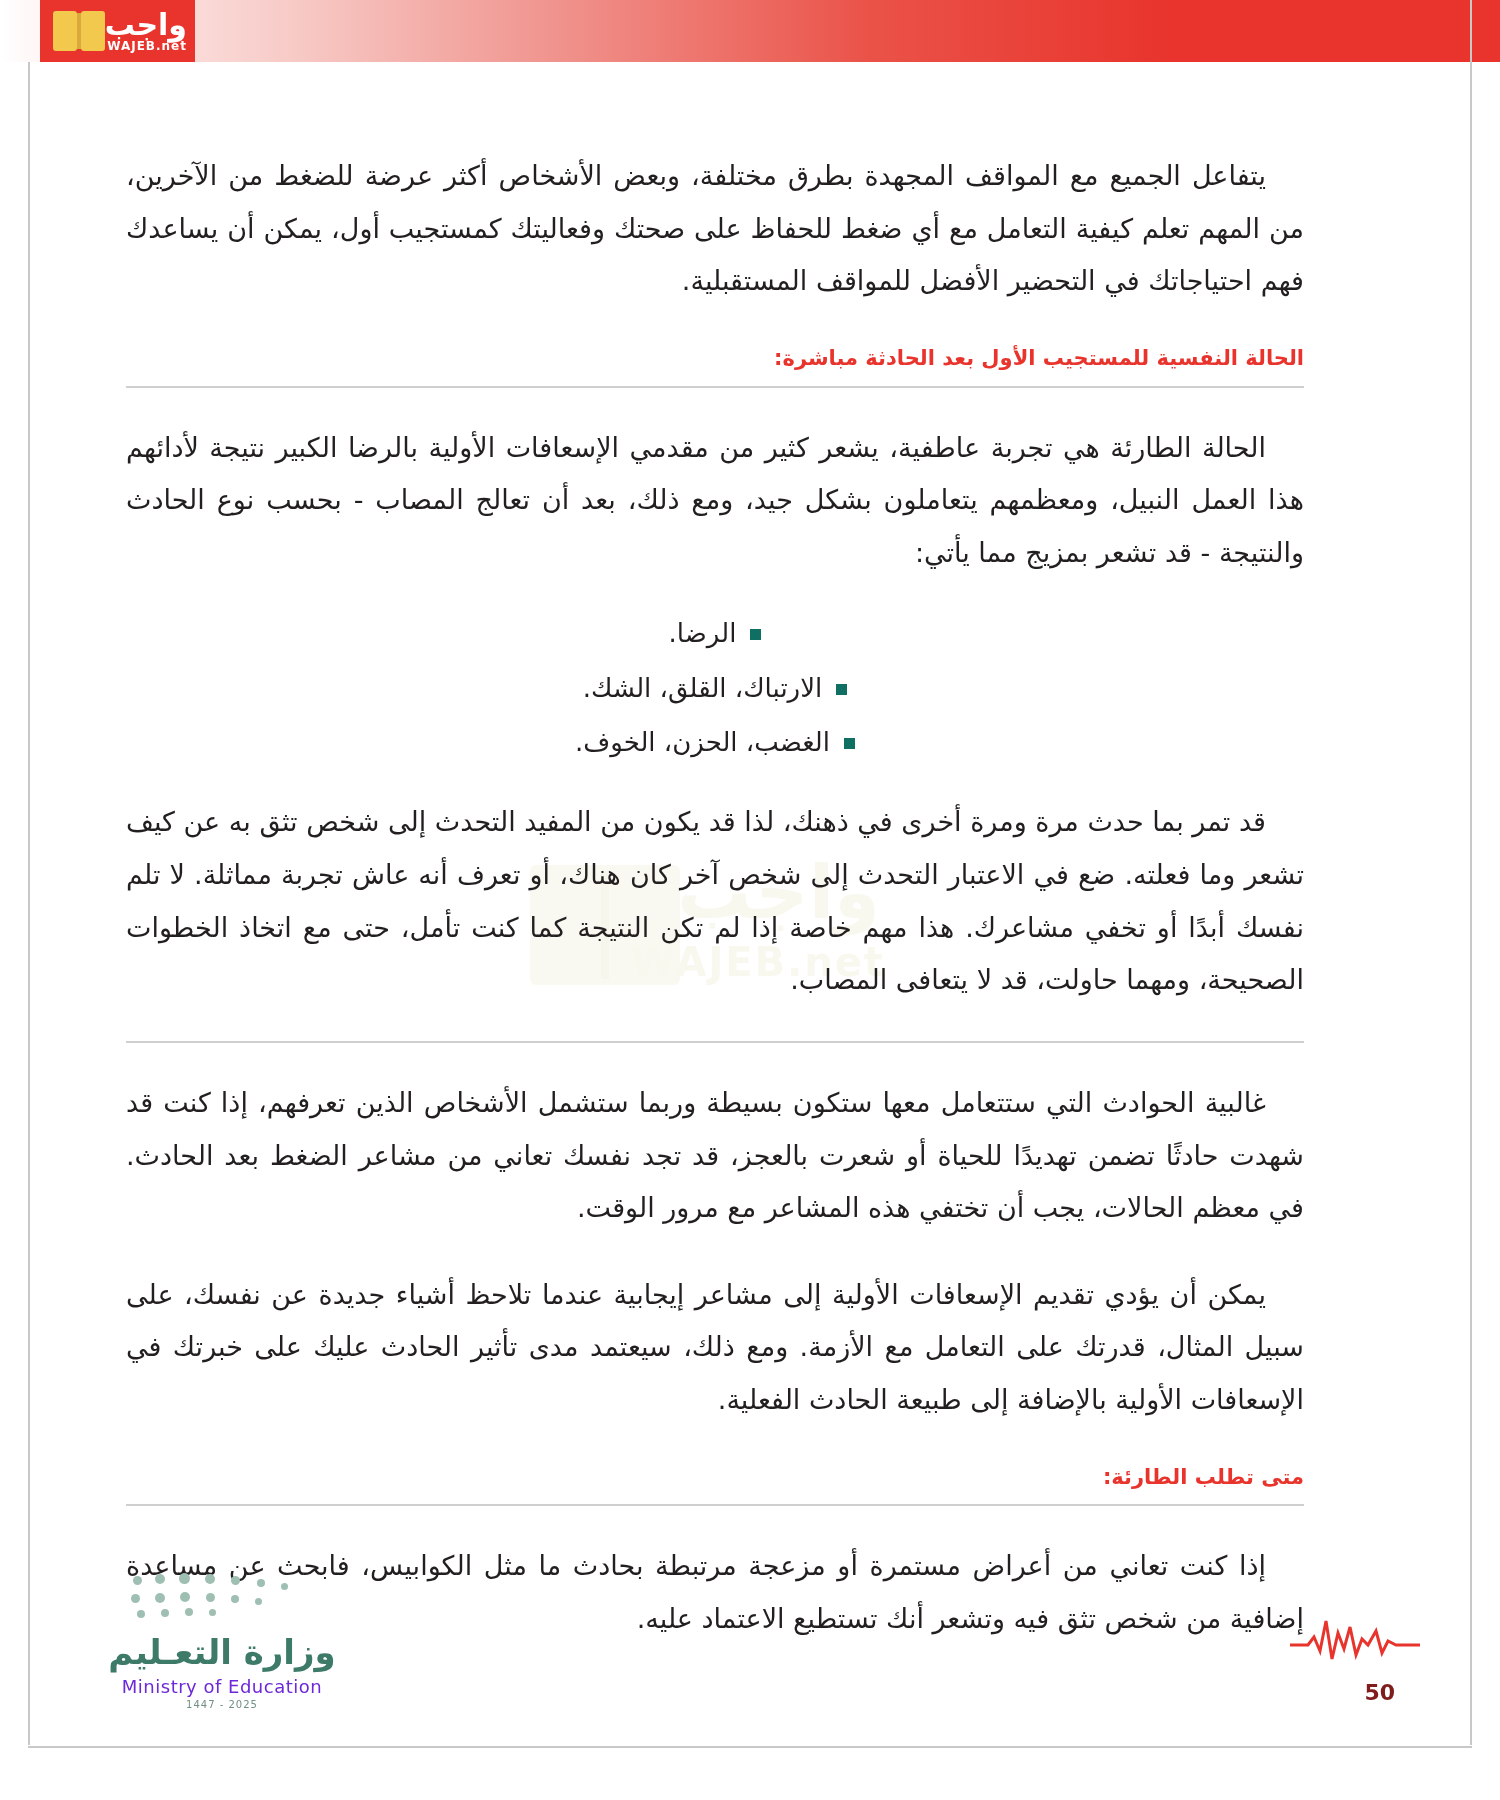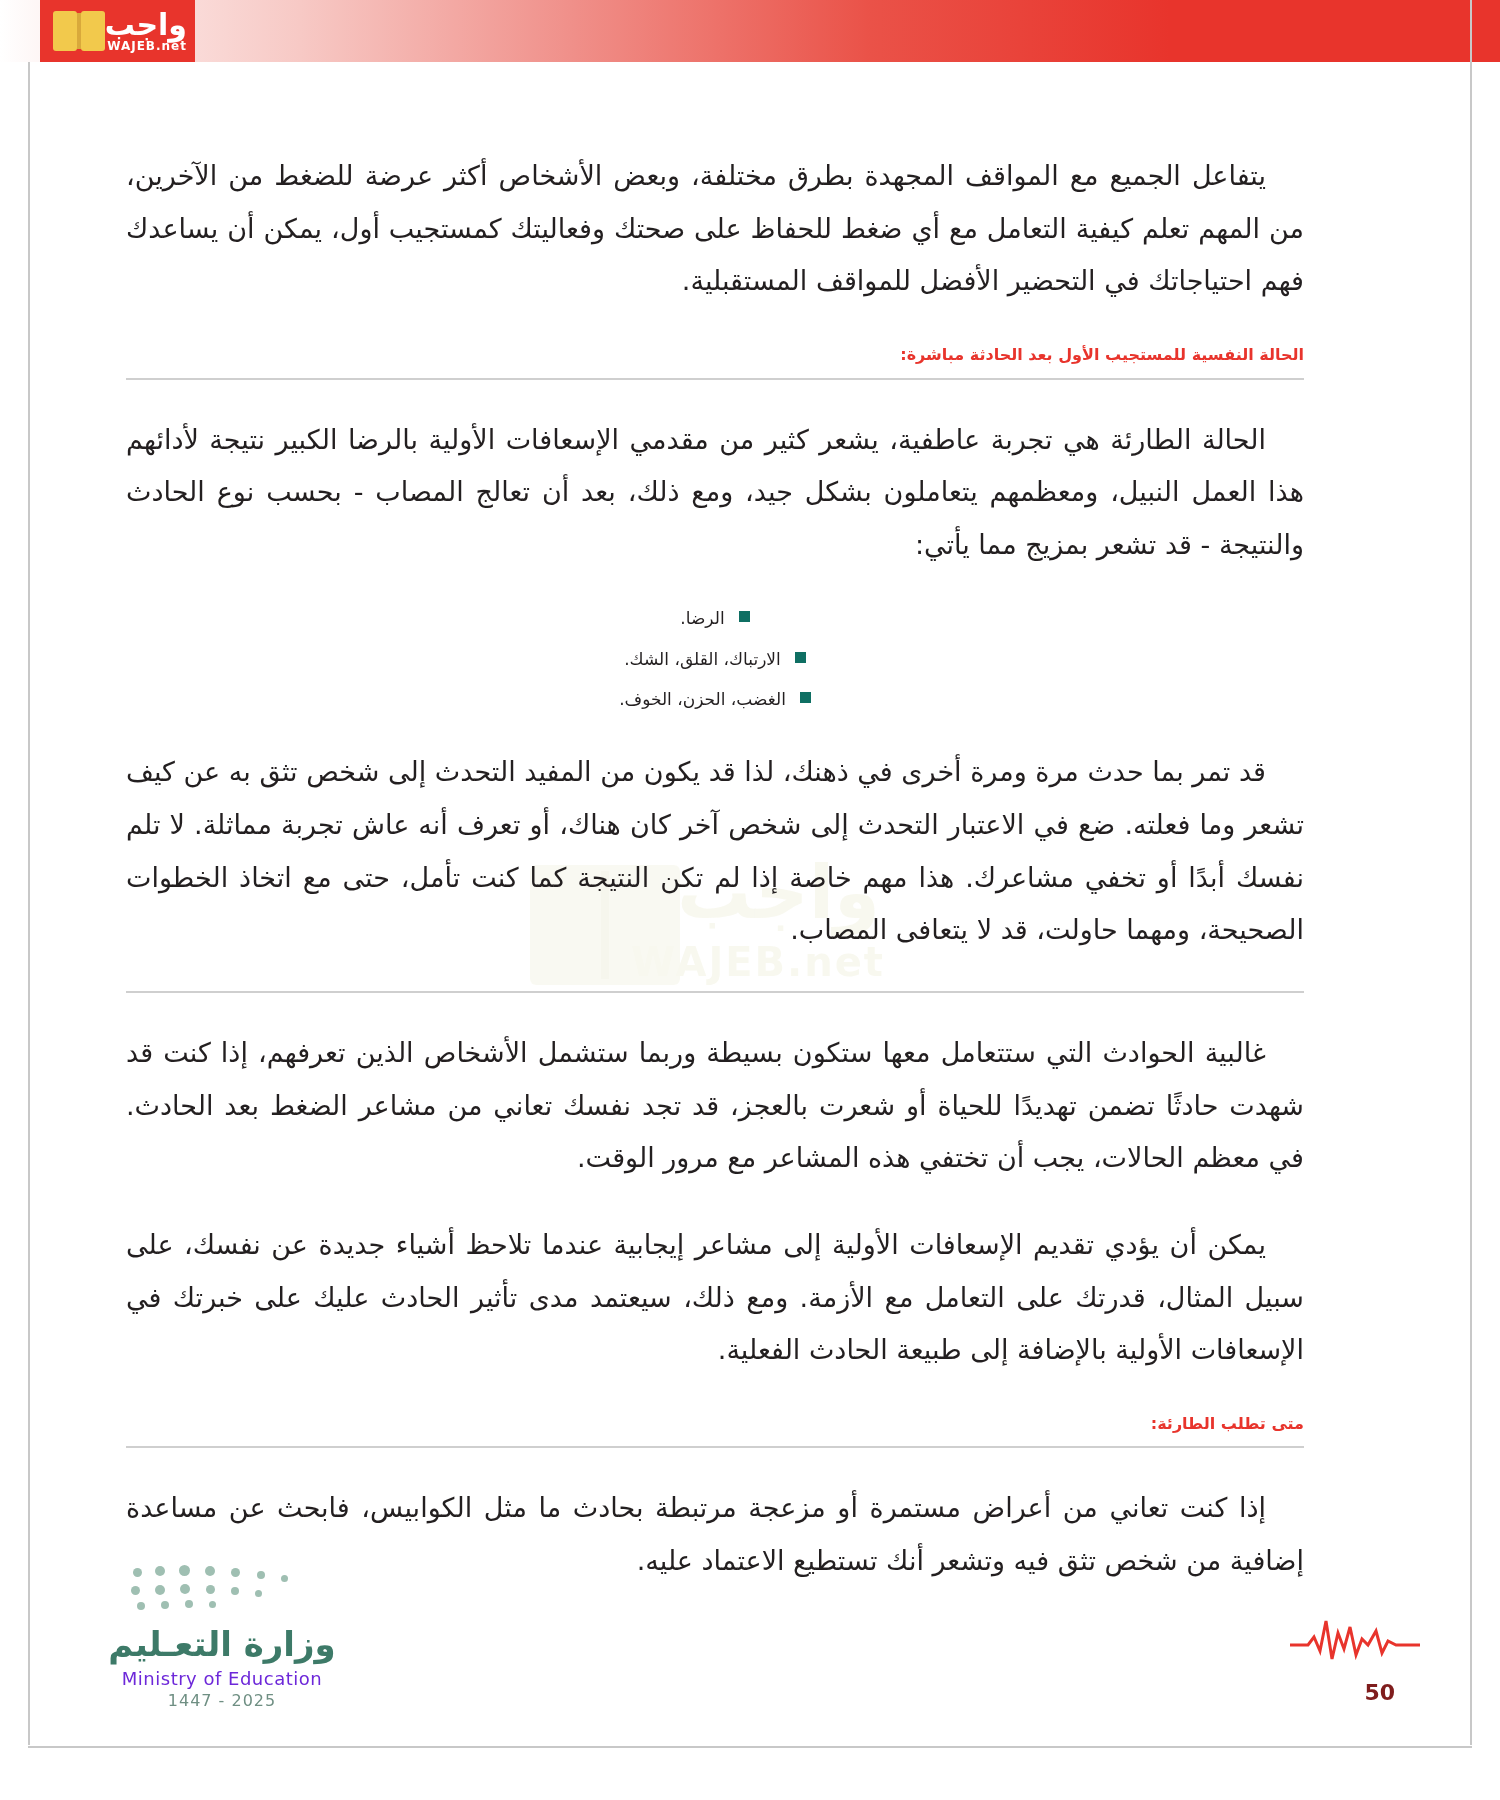--- a/index.html
+++ b/index.html
@@ -113,39 +113,39 @@
     font-size: 27px;
     line-height: 1.95;
     color: #231f20;
     text-align: justify;
     text-align-last: right;
   }
   p.body.indent { text-indent: 38px; }
 
   h2.heading {
     margin: 0 0 10px 0;
-    font-size: 16px;
+    font-size: 21px;
     font-weight: bold;
     color: #e8342c;
     line-height: 1.6;
   }
   .heading-rule {
     width: 100%;
     height: 2px;
     background: #cfcfcf;
     margin: 0 0 34px 0;
   }
 
   ul.bullets {
     list-style: none;
     margin: 0 0 34px 0;
     padding: 0;
   }
   ul.bullets li {
-    font-size: 17px;
+    font-size: 26px;
     line-height: 1.55;
     color: #231f20;
     margin-bottom: 14px;
     padding-right: 0;
     text-align: center;
   }
   ul.bullets li .sq {
     display: inline-block;
     width: 11px;
     height: 11px;
@@ -227,21 +227,21 @@
     letter-spacing: 2px;
     margin-bottom: 4px;
     font-weight: bold;
   }
   .moe .name-en {
     font-size: 18px;
     color: #6d28d9;
     letter-spacing: 0.5px;
   }
   .moe .years {
-    font-size: 16px;
+    font-size: 10px;
     color: #6f8f83;
     margin-top: 2px;
     letter-spacing: 1px;
   }
 
   .page-num {
     position: absolute;
     bottom: 95px;
     right: 105px;
     font-size: 22px;

